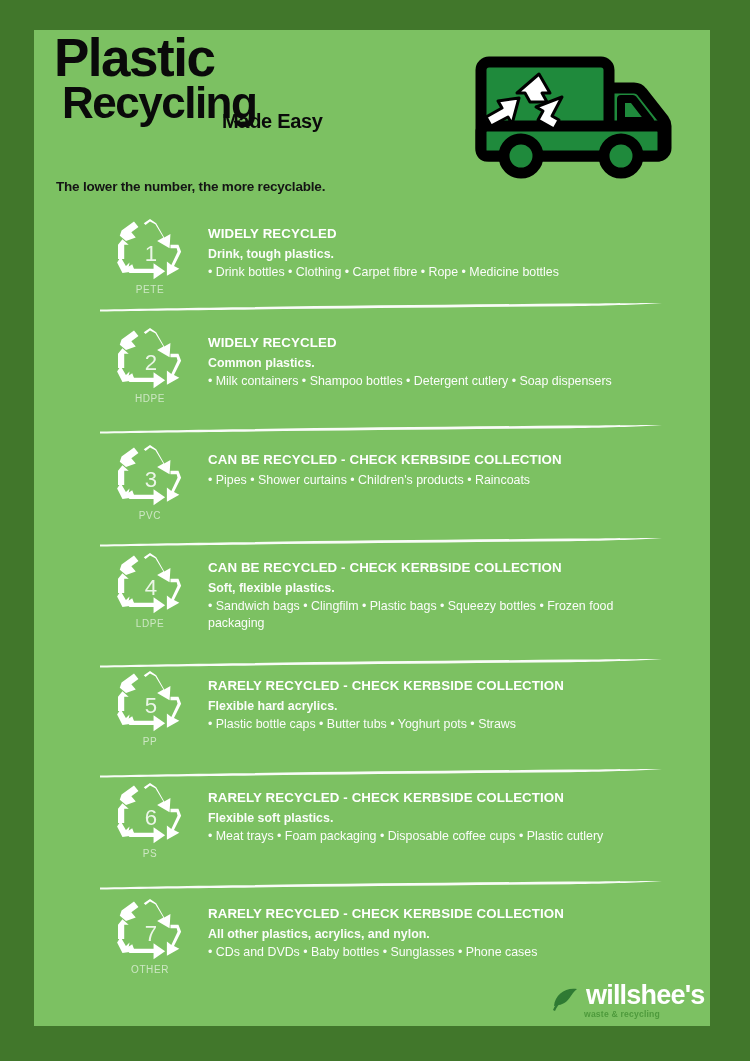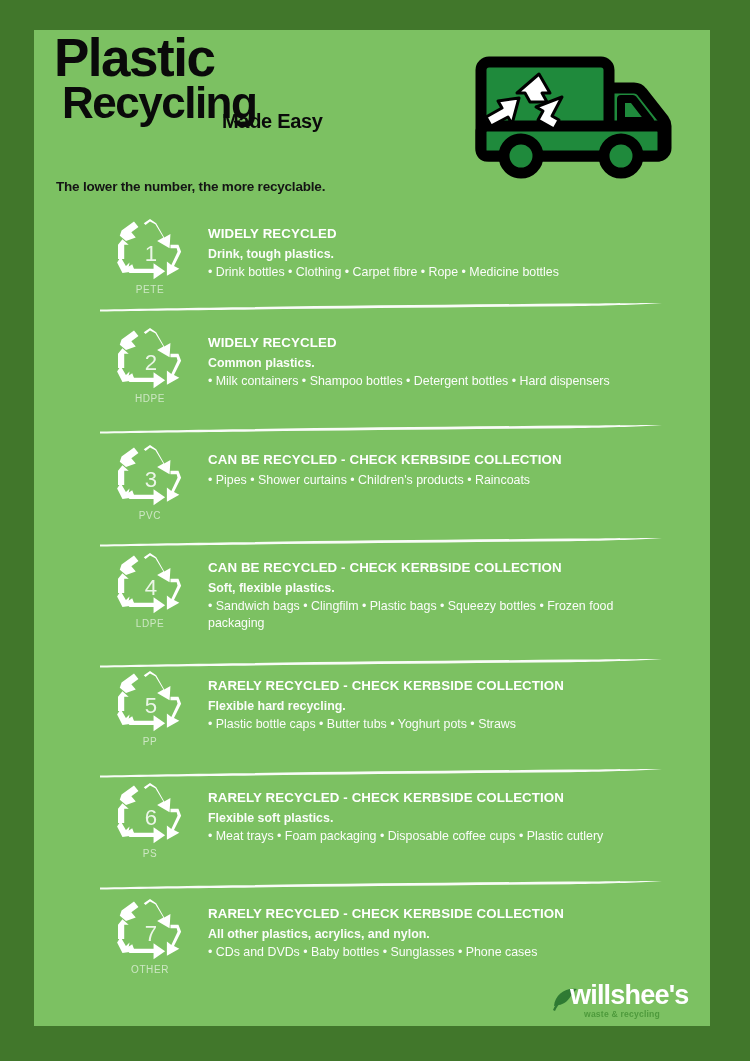--- a/index.html
+++ b/index.html
@@ -78,21 +78,21 @@
   .r-items {
     font-size:12.4px; font-weight:normal; color:#ffffff;
     line-height:1.37;
     opacity:0.97;
   }
   .divider { position:absolute; left:66px; width:562px; height:10px; }
 
   
   .logo { position:absolute; left:516px; top:952px; width:150px; height:44px; }
   .logo-word {
-    position:absolute; left:20px; top:-2px;
+    position:absolute; left:36px; top:-2px;
     font-size:27px; font-weight:bold; color:#ffffff;
     letter-spacing:-0.8px;
   }
   .logo-sub {
     position:absolute; left:34px; top:27px;
     font-size:8.6px; color:#4e9a3c; font-weight:bold;
     letter-spacing:0.2px;
   }
 </style>
 </head>
@@ -169,21 +169,21 @@
       <path d="M13 26 L24 22 L19 16 L27 10 L22 4 L8 14 L6 20 Z"></path>
       <path d="M7 44 L14 56 L20 52 L23 60 L9 62 L3 50 Z"></path>
     </g>
     <text x="41" y="48" text-anchor="middle" font-family="Liberation Sans, sans-serif" font-size="25" fill="rgba(255,255,255,0.85)">2</text>
   </svg>
        <span class="sym-label">HDPE</span>
      </div>
      <div class="txt">
        <div class="r-head">WIDELY RECYCLED</div>
        <div class="r-desc">Common plastics.</div>
-       <div class="r-items">• Milk containers • Shampoo bottles • Detergent bottles • Hard dispensers</div>
+       <div class="r-items">• Milk containers • Shampoo bottles • Detergent cutlery • Soap dispensers</div>
      </div>
         </div>
         <div class="row" style="top: 414px;">
           <div class="sym-wrap">
 
   <svg class="sym" viewBox="0 0 80 72">
     <g fill="#ffffff">
       <path d="M33 6 L40 1 L47 6 L56 22 L63 18 L62 34 L48 26 L55 22 L46 7 L40 4 L35 8 Z"></path>
       <path d="M63 30 L72 30 L75 38 L67 54 L73 57 L59 65 L59 49 L64 53 L71 38 L70 34 L63 34 Z"></path>
       <path d="M17 50 L11 56 L17 62 L44 62 L44 69 L57 60 L44 51 L44 57 L20 57 L16 55 Z"></path>
@@ -233,21 +233,21 @@
       <path d="M16 30 L9 24 L4 30 L4 46 L11 46 L11 30 Z"></path>
       <path d="M13 26 L24 22 L19 16 L27 10 L22 4 L8 14 L6 20 Z"></path>
       <path d="M7 44 L14 56 L20 52 L23 60 L9 62 L3 50 Z"></path>
     </g>
     <text x="41" y="48" text-anchor="middle" font-family="Liberation Sans, sans-serif" font-size="25" fill="rgba(255,255,255,0.85)">5</text>
   </svg>
        <span class="sym-label">PP</span>
      </div>
      <div class="txt">
        <div class="r-head">RARELY RECYCLED - CHECK KERBSIDE COLLECTION</div>
-       <div class="r-desc">Flexible hard recycling.</div>
+       <div class="r-desc">Flexible hard acrylics.</div>
        <div class="r-items">• Plastic bottle caps • Butter tubs • Yoghurt pots • Straws</div>
      </div>
         </div>
         <div class="row" style="top: 752px;">
           <div class="sym-wrap">
 
   <svg class="sym" viewBox="0 0 80 72">
     <g fill="#ffffff">
       <path d="M33 6 L40 1 L47 6 L56 22 L63 18 L62 34 L48 26 L55 22 L46 7 L40 4 L35 8 Z"></path>
       <path d="M63 30 L72 30 L75 38 L67 54 L73 57 L59 65 L59 49 L64 53 L71 38 L70 34 L63 34 Z"></path>

